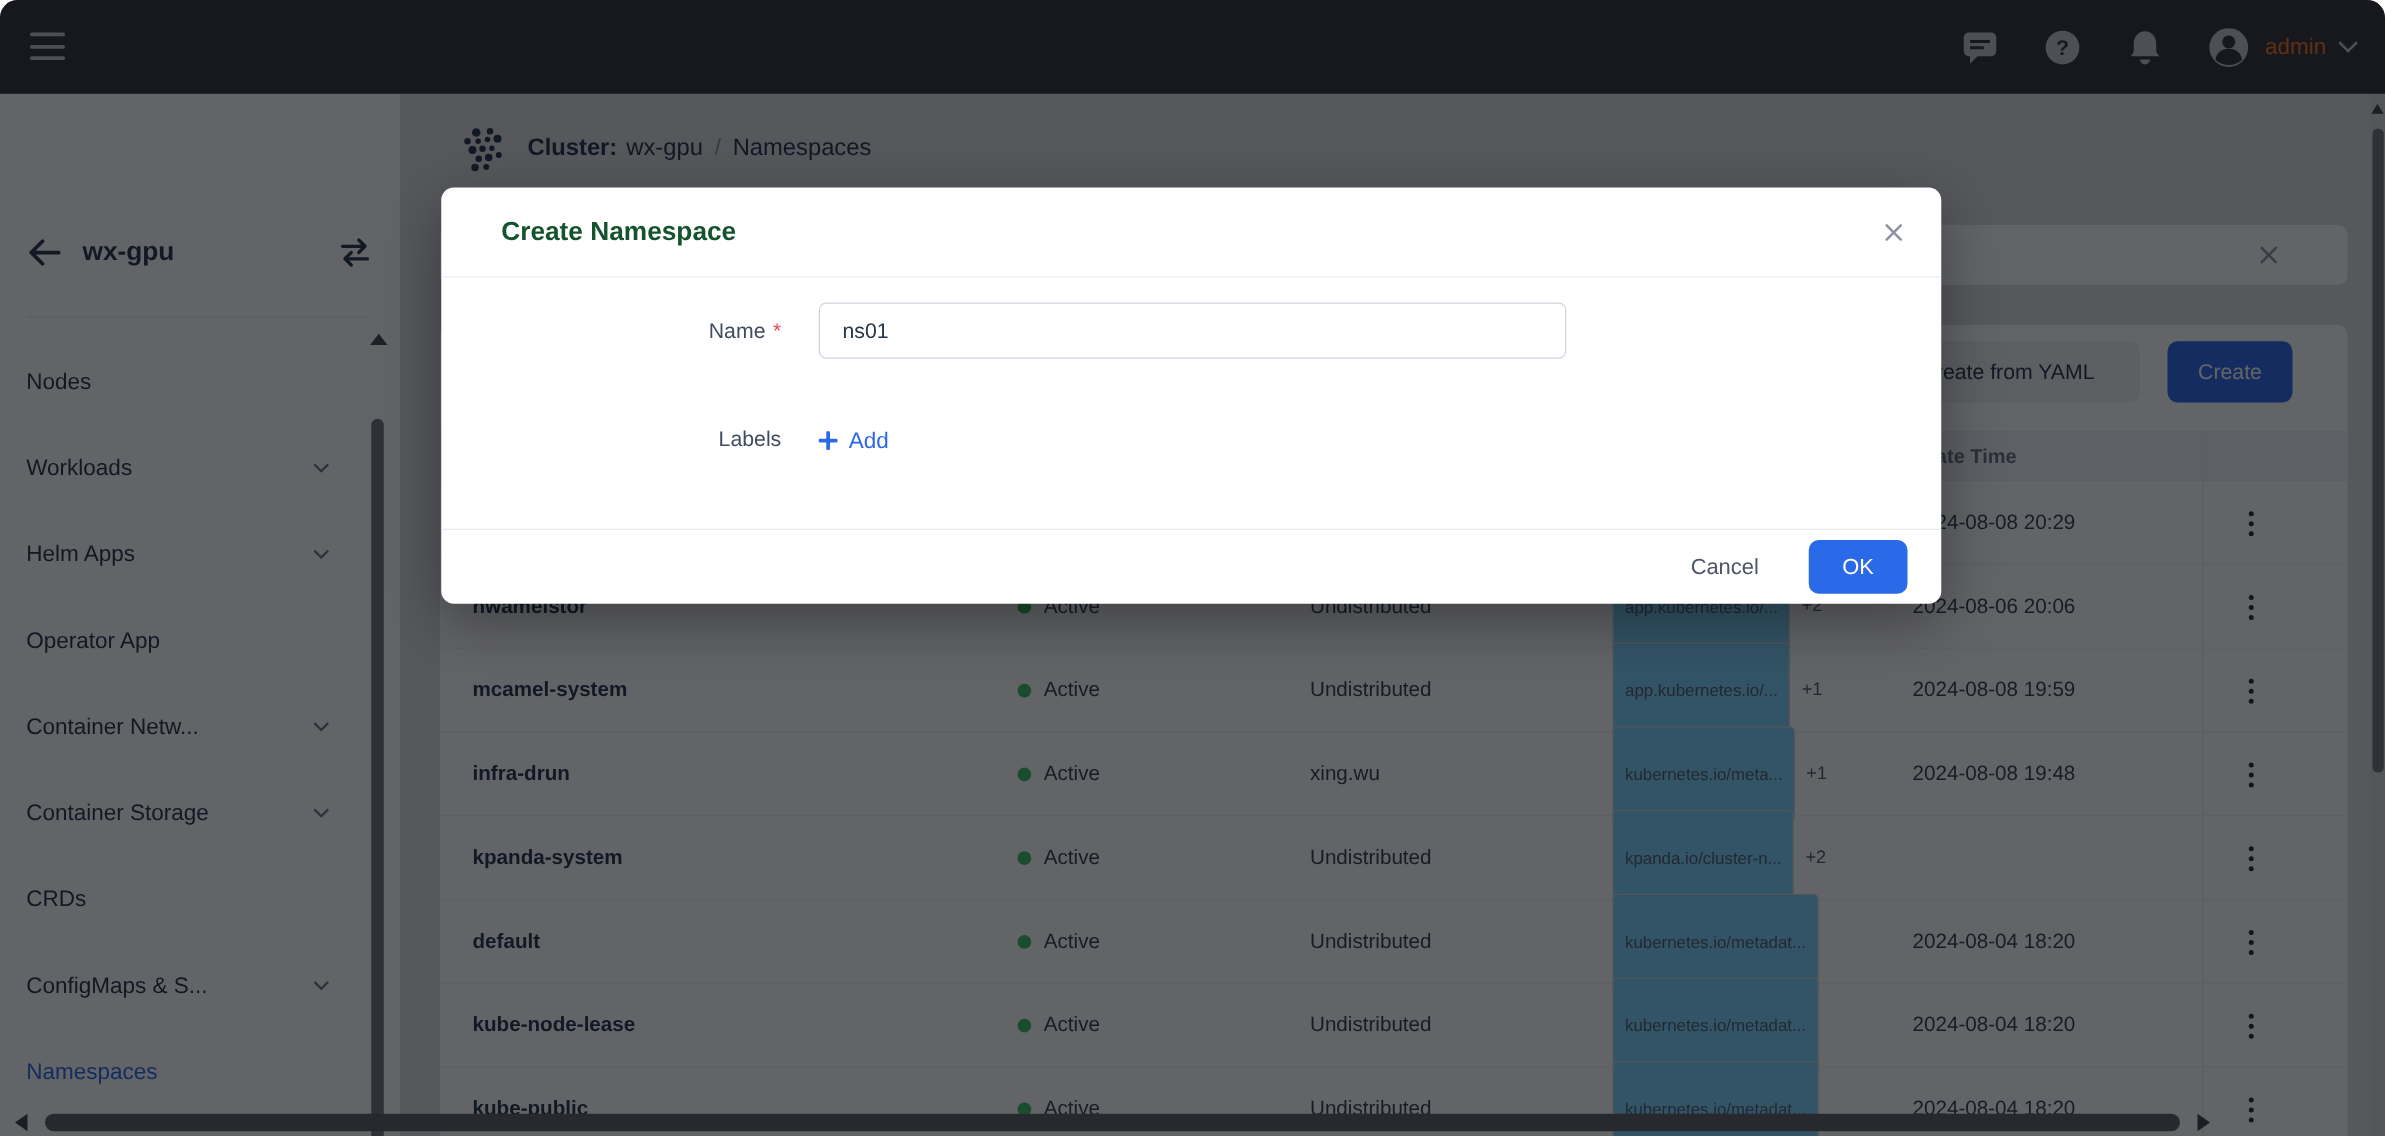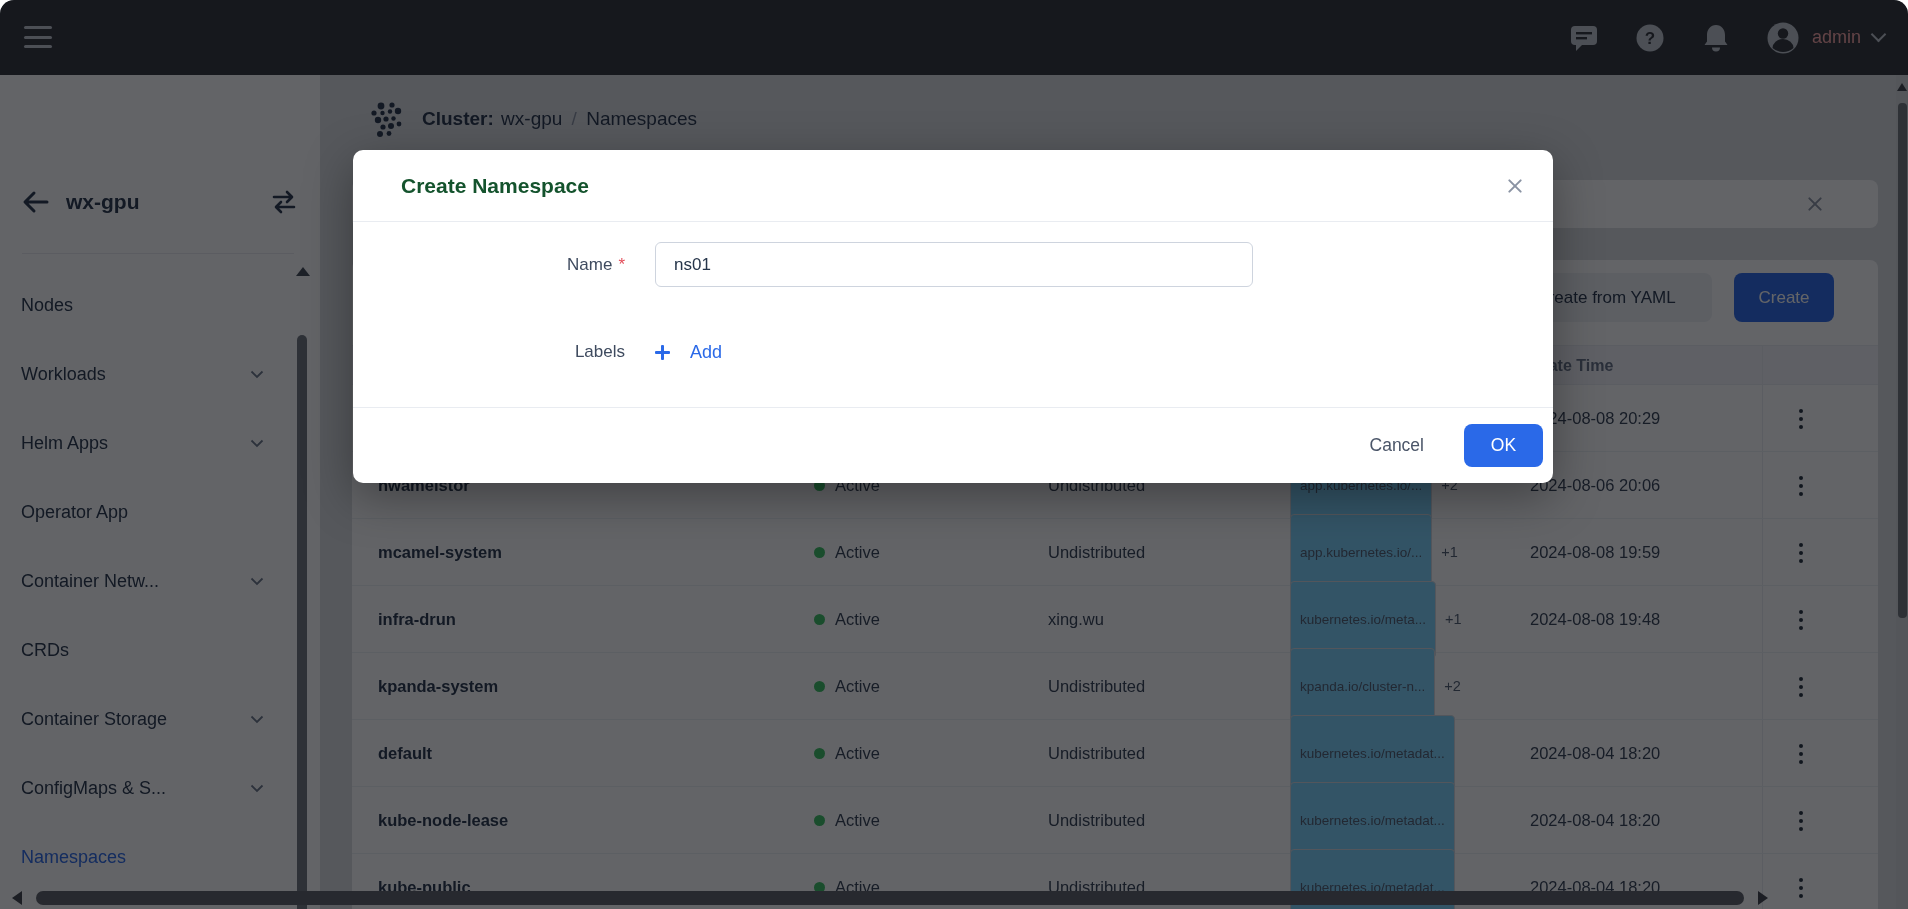--- a/index.html
+++ b/index.html
@@ -8,21 +8,21 @@
 
   
   .navbar{position:absolute;left:0;top:0;width:1908px;height:75px;background:#2e3238;border-radius:14px 14px 0 0;z-index:10;}
   .hamburger{position:absolute;left:24px;top:26px;width:28px;height:22px;display:flex;flex-direction:column;justify-content:space-between;cursor:pointer;}
   .hamburger i{display:block;height:3px;border-radius:2px;background:#c2c7cf;}
   .brand{position:absolute;left:88px;top:15px;display:flex;align-items:center;gap:12px;}
   .brand-text{color:#d3d7dd;font-size:28px;font-weight:bold;letter-spacing:.5px;}
   .nav-right{position:absolute;right:24px;top:0;height:75px;display:flex;align-items:center;gap:34px;}
   .nav-ico{width:32px;height:32px;display:flex;align-items:center;justify-content:center;}
   .nav-user{display:flex;align-items:center;gap:12px;}
-  .nav-user-name{color:#fca5a5;font-size:18px;}
+  .nav-user-name{color:#f97316;font-size:18px;}
   .chev-css{width:11px;height:11px;border-right:2.4px solid #c2c7cf;border-bottom:2.4px solid #c2c7cf;transform:rotate(45deg);margin-top:-6px;}
 
   
   .sidebar{position:absolute;left:0;top:75px;width:320px;height:834px;background:#ffffff;z-index:5;}
   .back-ico{position:absolute;left:22px;top:114px;cursor:pointer;}
   .side-cluster{position:absolute;left:66px;top:114px;font-size:21px;font-weight:bold;color:#26354a;line-height:26px;}
   .swap-ico{position:absolute;left:270px;top:113px;cursor:pointer;}
   .side-divider{position:absolute;left:22px;top:178px;width:272px;height:1px;background:#e8eaee;}
   .scroll-tri{position:absolute;width:0;height:0;border-left:7px solid transparent;border-right:7px solid transparent;}
   .tri-up{left:296px;top:192px;border-bottom:9px solid #434b56;}
@@ -87,27 +87,27 @@
   .modal{position:absolute;left:353px;top:150px;width:1200px;height:333px;background:#ffffff;border-radius:10px;box-shadow:0 14px 48px rgba(0,0,0,.35);z-index:50;}
   .modal-head{position:relative;height:72px;border-bottom:1px solid #e9ecf1;}
   .modal-title{position:absolute;left:32px;top:0;line-height:72px;font-size:21px;font-weight:bold;color:#14532d;margin-left:16px;}
   .modal-head .close-x{position:absolute;right:30px;top:28px;}
   .modal-body{position:relative;height:185px;}
   .f-label{position:absolute;left:0;width:272px;text-align:right;font-size:17px;color:#3f4b5f;}
   .req{color:#e34d59;margin-left:6px;}
   .name-label{top:20px;line-height:45px;}
   .name-input{position:absolute;left:302px;top:20px;width:598px;height:45px;border:1px solid #ced4de;border-radius:6px;padding:0 18px;font-size:17px;color:#26354a;outline:none;background:#fff;}
   .labels-label{top:116px;line-height:28px;}
-  .add-btn{position:absolute;left:302px;top:116px;height:28px;display:flex;align-items:center;gap:20px;cursor:pointer;}
+  .add-btn{position:absolute;left:302px;top:116px;height:28px;display:flex;align-items:center;gap:9px;cursor:pointer;}
   .plus-ico{position:relative;width:15px;height:15px;}
   .plus-ico i{position:absolute;background:#2a69e8;border-radius:1px;}
   .plus-ico i:first-child{left:0;top:6px;width:15px;height:3px;}
   .plus-ico i:last-child{left:6px;top:0;width:3px;height:15px;}
   .add-text{color:#2a69e8;font-size:18px;}
-  .modal-foot{position:absolute;left:0;right:0;bottom:0;height:76px;border-top:1px solid #e9ecf1;display:flex;align-items:center;justify-content:flex-end;gap:40px;padding-right:10px;}
+  .modal-foot{position:absolute;left:0;right:0;bottom:0;height:60px;border-top:1px solid #e9ecf1;display:flex;align-items:center;justify-content:flex-end;gap:40px;padding-right:27px;}
   .cancel-btn{font-size:17.5px;color:#4b5669;cursor:pointer;}
   .ok-btn{width:79px;height:43px;background:#2a69e8;color:#fff;border:none;border-radius:8px;font-size:17.5px;cursor:pointer;}
 </style>
 </head>
 <body>
 
 <div id="app">
 
   <header class="navbar">
     <div class="hamburger">
@@ -182,28 +182,28 @@
           <span class="menu-label">Operator App</span>
 
         </div>
         <div class="menu-item">
           <span class="menu-label">Container Netw...</span>
           <svg class="chev show" width="14" height="9" viewBox="0 0 14 9">
             <polyline points="1.5,1.5 7,7 12.5,1.5" fill="none" stroke="currentColor" stroke-width="1.8"></polyline>
           </svg>
         </div>
         <div class="menu-item">
-          <span class="menu-label">CRDs</span>
-
-        </div>
-        <div class="menu-item">
           <span class="menu-label">Container Storage</span>
           <svg class="chev show" width="14" height="9" viewBox="0 0 14 9">
             <polyline points="1.5,1.5 7,7 12.5,1.5" fill="none" stroke="currentColor" stroke-width="1.8"></polyline>
           </svg>
+        </div>
+        <div class="menu-item">
+          <span class="menu-label">CRDs</span>
+
         </div>
         <div class="menu-item">
           <span class="menu-label">ConfigMaps &amp; S...</span>
           <svg class="chev show" width="14" height="9" viewBox="0 0 14 9">
             <polyline points="1.5,1.5 7,7 12.5,1.5" fill="none" stroke="currentColor" stroke-width="1.8"></polyline>
           </svg>
         </div>
         <div class="menu-item active">
           <span class="menu-label">Namespaces</span>
 

